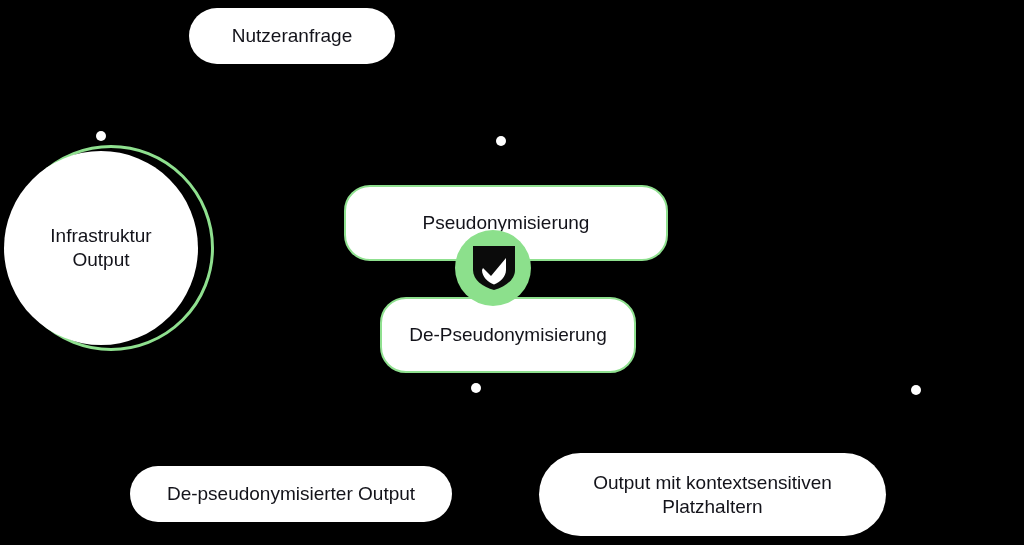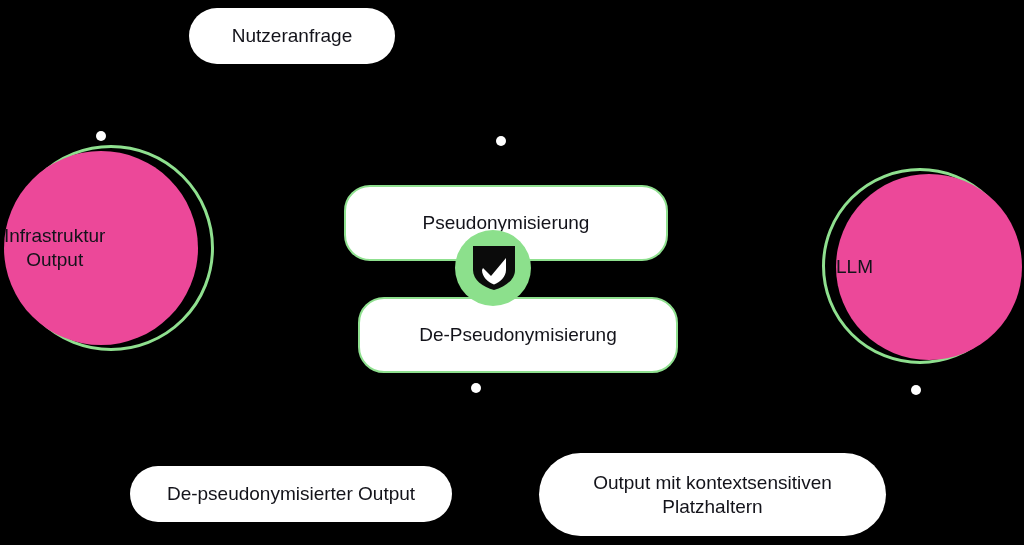--- a/index.html
+++ b/index.html
@@ -48,40 +48,41 @@
     border: 2px solid #8fe08f;
     border-radius: 26px;
     display: flex;
     align-items: center;
     justify-content: center;
     font-size: 19px;
     color: #13131a;
     box-sizing: border-box;
   }
   #box-pseudo   { left: 344px; top: 164px; width: 324px; height: 76px; margin-top: 21px; }
-  #box-depseudo { left: 358px; top: 297px; width: 320px; height: 76px; }
+  #box-depseudo { left: 380px; top: 297px; width: 256px; height: 76px; }
 
   
   .node {
     position: absolute;
   }
   .node .ring {
     position: absolute;
     left: 0; top: 0;
     width: 100%; height: 100%;
     border-radius: 50%;
     border: 3px solid #8fe08f;
     box-sizing: border-box;
   }
   .node .disc {
     position: absolute;
     border-radius: 50%;
-    background: #ec4899;
+    background: #ffffff;
     display: flex;
     align-items: center;
+    justify-content: center;
     text-align: center;
     font-size: 19px;
     line-height: 1.25;
     color: #13131a;
   }
 
   #node-user { left: 8px; top: 145px; width: 206px; height: 206px; }
   #node-user .disc { left: -4px; top: 6px; width: 194px; height: 194px; }
 
   #node-llm { left: 822px; top: 168px; width: 196px; height: 196px; }
@@ -142,24 +143,20 @@
   <div class="node" id="node-user">
     <div class="ring"></div>
     <div class="disc">
       <span>
         <span>Infrastruktur</span><br>
         <span>Output</span>
       </span>
     </div>
   </div>
 
-  <div class="node" id="node-llm">
-    <div class="ring"></div>
-    <div class="disc">LLM</div>
-  </div>
 
   <div class="process-box" id="box-pseudo">Pseudonymisierung</div>
 
   <div class="process-box" id="box-depseudo">De-Pseudonymisierung</div>
 
   <div id="badge">
     <div class="halo"></div>
     <svg viewBox="0 0 42 44" xmlns="http://www.w3.org/2000/svg">
       <path d="M0 0 H42 V24 C42 34 32 41 21 44 C10 41 0 34 0 24 Z" fill="#0b0b0b"></path>
       <path d="M10 22 L18 30 L33 12 L33 24 C33 31 27 36 21 38.5 C15 36 9 31 9 24 Z" fill="#ffffff"></path>

